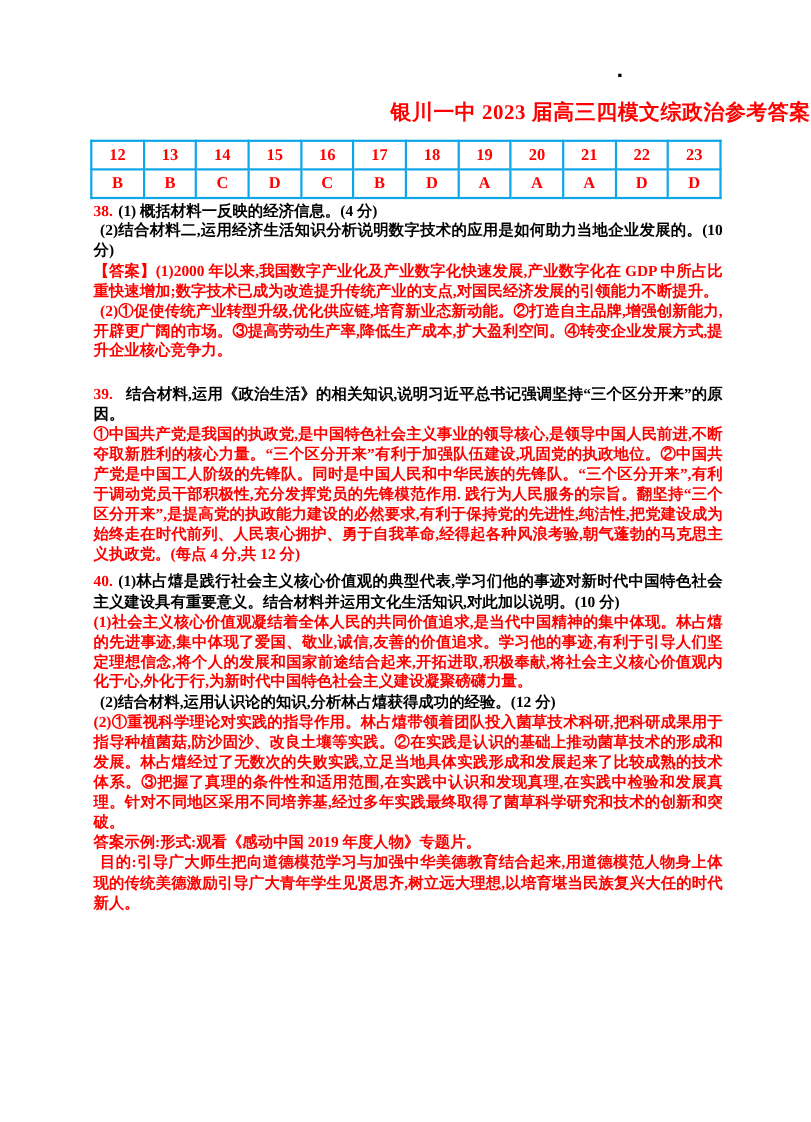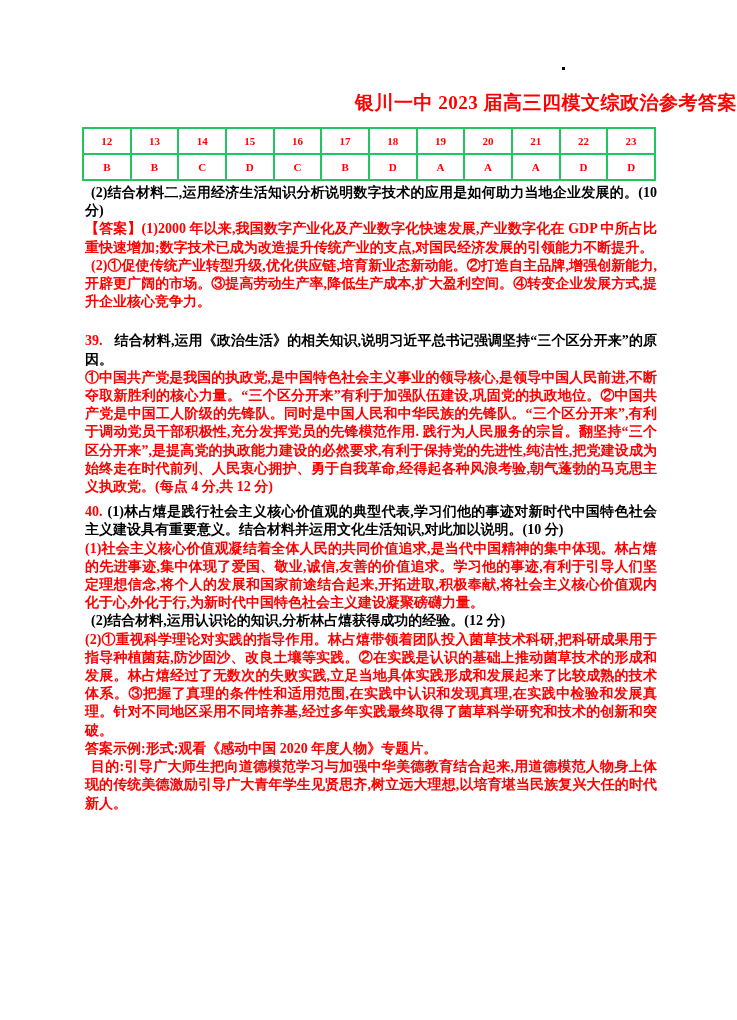--- a/index.html
+++ b/index.html
@@ -22,24 +22,24 @@
     font-size: 19px; line-height: 24px;
     color: #ff0000; font-weight: bold;
     letter-spacing: 0.5px;
   }
   .answer-table {
     position: absolute; left: 82px; top: 127px;
     width: 574px;
     border-collapse: collapse; table-layout: fixed;
   }
   .answer-table td {
-    border: 2px solid #22c55e;
+    border: 2px solid #0ea5e9;
     height: 26px;
     text-align: center; vertical-align: middle;
-    color: #ff0000; font-size: 11px; font-weight: bold;
+    color: #ff0000; font-size: 15px; font-weight: bold;
     background: #ffffff;
   }
   .content {
     position: absolute; left: 85px; top: 184px; width: 572px;
     font-size: 14px; line-height: 18.2px;
     color: #000000;
     text-align: justify;
   }
   .content p { margin: 0; }
   .red { color: #ff0000; }
@@ -86,33 +86,34 @@
         <td>A</td>
         <td>A</td>
         <td>D</td>
         <td>D</td>
       </tr>
     </tbody>
   </table>
 
   <div class="content">
 
+    <p><span class="red qnum">38.</span><span>(1) 概括材料一反映的经济信息。(4 分)</span></p>
     <p class="ind">(2)结合材料二,运用经济生活知识分析说明数字技术的应用是如何助力当地企业发展的。(10 分)</p>
     <p class="red">【答案】(1)2000 年以来,我国数字产业化及产业数字化快速发展,产业数字化在 GDP 中所占比重快速增加;数字技术已成为改造提升传统产业的支点,对国民经济发展的引领能力不断提升。</p>
     <p class="red ind">(2)①促使传统产业转型升级,优化供应链,培育新业态新动能。②打造自主品牌,增强创新能力,开辟更广阔的市场。③提高劳动生产率,降低生产成本,扩大盈利空间。④转变企业发展方式,提升企业核心竞争力。</p>
 
     <div class="gap"></div>
 
     <p><span class="red qnum-wide">39.</span><span>结合材料,运用《政治生活》的相关知识,说明习近平总书记强调坚持“三个区分开来”的原因。</span></p>
     <p class="red">①中国共产党是我国的执政党,是中国特色社会主义事业的领导核心,是领导中国人民前进,不断夺取新胜利的核心力量。“三个区分开来”有利于加强队伍建设,巩固党的执政地位。②中国共产党是中国工人阶级的先锋队。同时是中国人民和中华民族的先锋队。“三个区分开来”,有利于调动党员干部积极性,充分发挥党员的先锋模范作用. 践行为人民服务的宗旨。翻坚持“三个区分开来”,是提高党的执政能力建设的必然要求,有利于保持党的先进性,纯洁性,把党建设成为始终走在时代前列、人民衷心拥护、勇于自我革命,经得起各种风浪考验,朝气蓬勃的马克思主义执政党。(每点 4 分,共 12 分)</p>
 
     <div class="gap-sm"></div>
 
     <p><span class="red qnum">40.</span><span>(1)林占熺是践行社会主义核心价值观的典型代表,学习们他的事迹对新时代中国特色社会主义建设具有重要意义。结合材料并运用文化生活知识,对此加以说明。(10 分)</span></p>
     <p class="red">(1)社会主义核心价值观凝结着全体人民的共同价值追求,是当代中国精神的集中体现。林占熺的先进事迹,集中体现了爱国、敬业,诚信,友善的价值追求。学习他的事迹,有利于引导人们坚定理想信念,将个人的发展和国家前途结合起来,开拓进取,积极奉献,将社会主义核心价值观内化于心,外化于行,为新时代中国特色社会主义建设凝聚磅礴力量。</p>
     <p class="ind">(2)结合材料,运用认识论的知识,分析林占熺获得成功的经验。(12 分)</p>
     <p class="red">(2)①重视科学理论对实践的指导作用。林占熺带领着团队投入菌草技术科研,把科研成果用于指导种植菌菇,防沙固沙、改良土壤等实践。②在实践是认识的基础上推动菌草技术的形成和发展。林占熺经过了无数次的失败实践,立足当地具体实践形成和发展起来了比较成熟的技术体系。③把握了真理的条件性和适用范围,在实践中认识和发现真理,在实践中检验和发展真理。针对不同地区采用不同培养基,经过多年实践最终取得了菌草科学研究和技术的创新和突破。</p>
-    <p class="red">答案示例:形式:观看《感动中国 2020 年度人物》专题片。</p>
+    <p class="red">答案示例:形式:观看《感动中国 2019 年度人物》专题片。</p>
     <p class="red ind">目的:引导广大师生把向道德模范学习与加强中华美德教育结合起来,用道德模范人物身上体现的传统美德激励引导广大青年学生见贤思齐,树立远大理想,以培育堪当民族复兴大任的时代新人。</p>
 
   </div>
 
 </div>
 
 </body></html>

